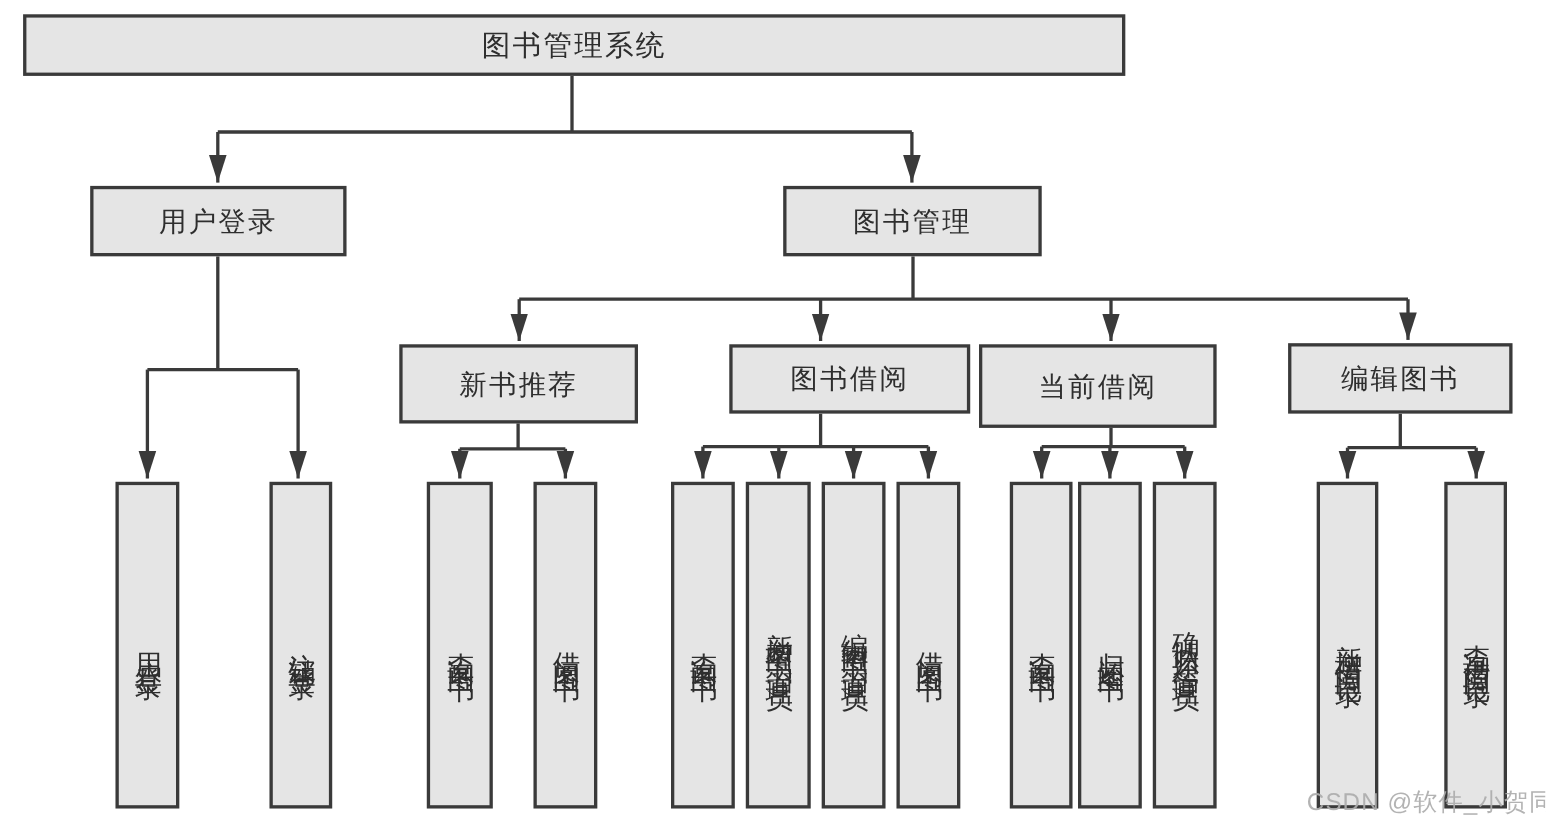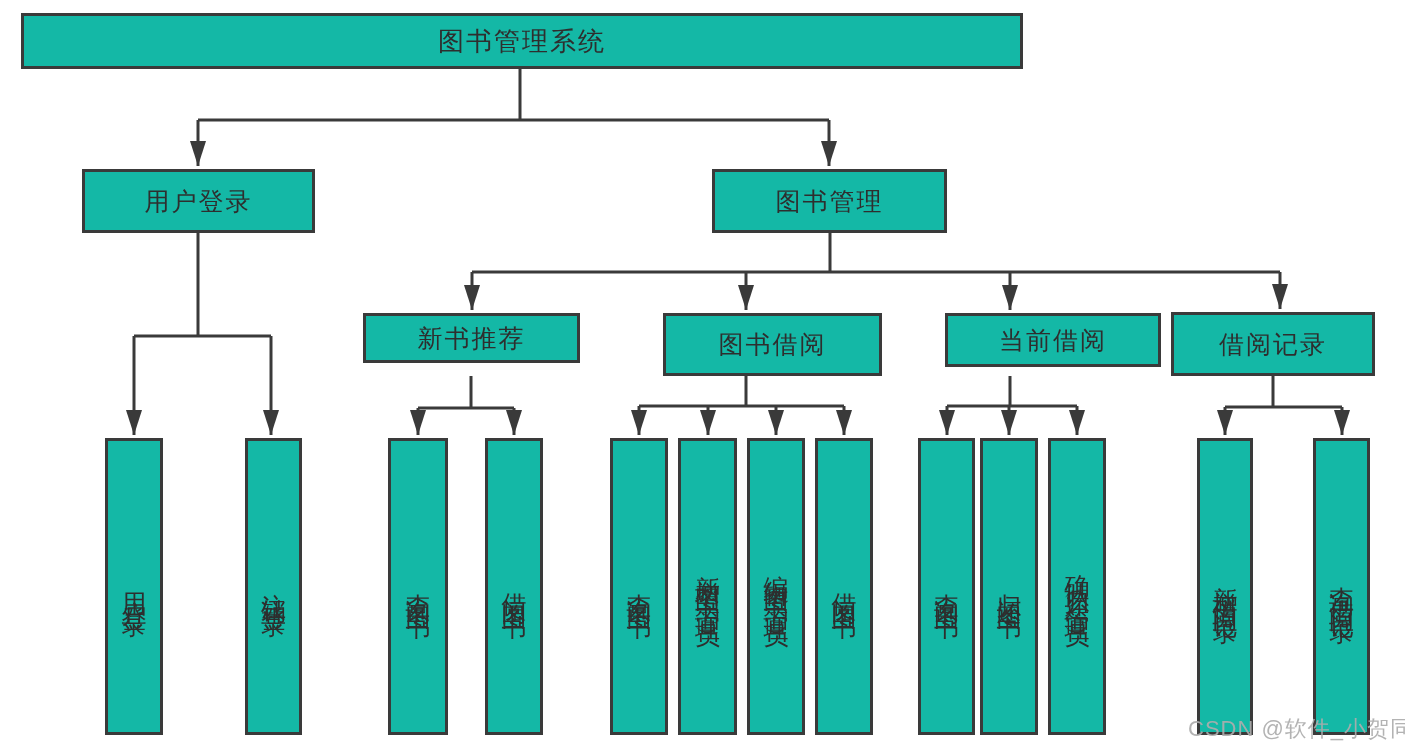--- a/index.html
+++ b/index.html
@@ -7,33 +7,33 @@
     position:relative;
     width:1405px;height:747px;
     background:#ffffff;
     font-family:"Liberation Sans","DejaVu Sans",sans-serif;
     overflow:hidden;
   }
   #wires{position:absolute;left:0;top:0;width:1405px;height:747px;}
   .box{
     position:absolute;
     box-sizing:border-box;
-    background:#14b8a6;
+    background:#e5e5e5;
     border:3px solid #3a3a3a;
     display:flex;align-items:center;justify-content:center;
     color:#2e2e2e;
     text-align:center;
   }
   .hbox{font-size:25px;letter-spacing:2px;white-space:nowrap;}
   .root{left:21px;top:13px;width:1002px;height:56px;font-size:26px;}
   .n-user-login{left:82px;top:169px;width:233px;height:64px;}
   .n-book-mgmt{left:712px;top:169px;width:235px;height:64px;text-align:center;}
-  .n-new-book{left:363px;top:313px;width:217px;height:50px;font-family:Liberation Mono, monospace;}
+  .n-new-book{left:363px;top:313px;width:217px;height:72px;font-family:Liberation Mono, monospace;}
   .n-book-borrow{left:637px;top:313px;width:219px;height:63px;margin-left:26px;}
-  .n-current-borrow{left:945px;top:313px;width:216px;height:54px;}
+  .n-current-borrow{left:890px;top:313px;width:216px;height:76px;}
   .n-borrow-record{left:1171px;top:312px;width:204px;height:64px;}
   .leaf{
     top:438px;height:297px;
     writing-mode:vertical-rl;
     text-orientation:mixed;
     font-size:25px;
     letter-spacing:7px;
     line-height:1;
   }
   .lf1{left:105px;width:58px;}
@@ -122,21 +122,21 @@
   <div class="box hbox n-new-book">
     <span class="lbl">新书推荐</span>
   </div>
   <div class="box hbox n-book-borrow">
     <span class="lbl">图书借阅</span>
   </div>
   <div class="box hbox n-current-borrow">
     <span class="lbl">当前借阅</span>
   </div>
   <div class="box hbox n-borrow-record">
-    <span class="lbl">借阅记录</span>
+    <span class="lbl">编辑图书</span>
   </div>
 
   <div class="box leaf lf1">
     <span class="lbl">用户登录</span>
   </div>
   <div class="box leaf lf2">
     <span class="lbl">注销登录</span>
   </div>
   <div class="box leaf lf3">
     <span class="lbl">查询图书</span>

